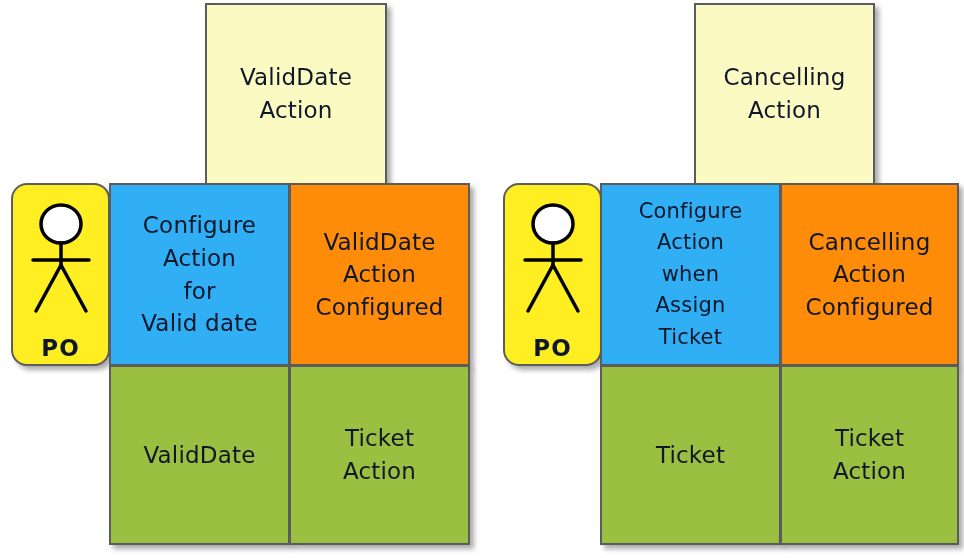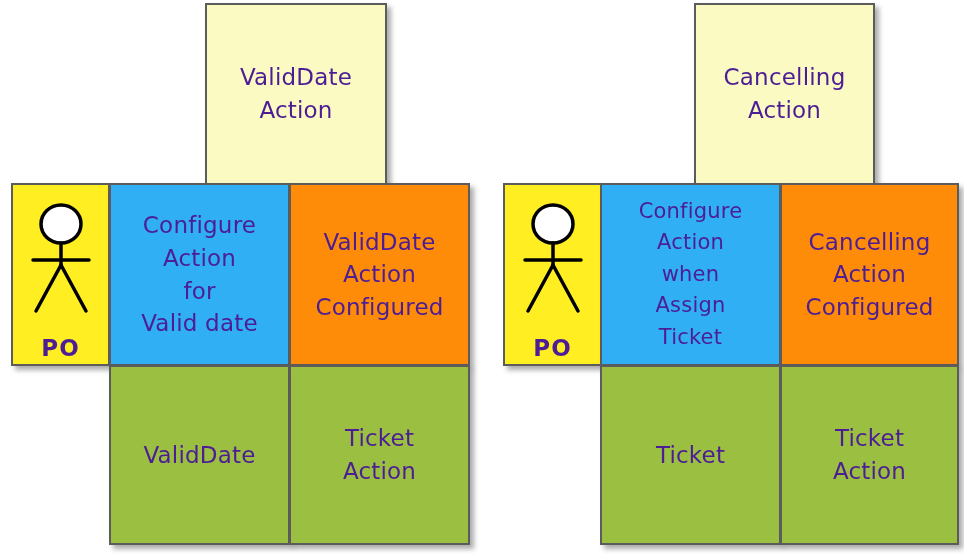--- a/index.html
+++ b/index.html
@@ -26,21 +26,21 @@
 
   .card {
     position: absolute;
     box-sizing: border-box;
     border: 2px solid #5c5c5c;
     box-shadow: 4px 4px 5px rgba(0, 0, 0, 0.33);
     display: flex;
     align-items: center;
     justify-content: center;
     text-align: center;
-    color: #4c1d95;
+    color: #0f172a;
     font-family: "DejaVu Sans", sans-serif;
     font-size: 23px;
     line-height: 1.42;
     letter-spacing: 0.2px;
     overflow: hidden;
   }
 
   .card .label {
     display: block;
     width: 100%;
@@ -70,20 +70,21 @@
   #blue-right       { left: 600px; top: 183px; width: 181px; height: 183px; }
   #orange-right     { left: 780px; top: 183px; width: 179px; height: 183px; }
   #green-right-a    { left: 600px; top: 365px; width: 181px; height: 180px; }
   #green-right-b    { left: 780px; top: 365px; width: 179px; height: 180px; }
 
   
   .card.persona {
     flex-direction: column;
     justify-content: flex-start;
     padding-top: 14px;
+    border-radius: 16px;
   }
   .stick-figure { display: block; }
   .persona-name {
     display: block;
     margin-top: 2px;
     font-size: 23px;
     font-weight: 600;
     letter-spacing: 1px;
   }
 

